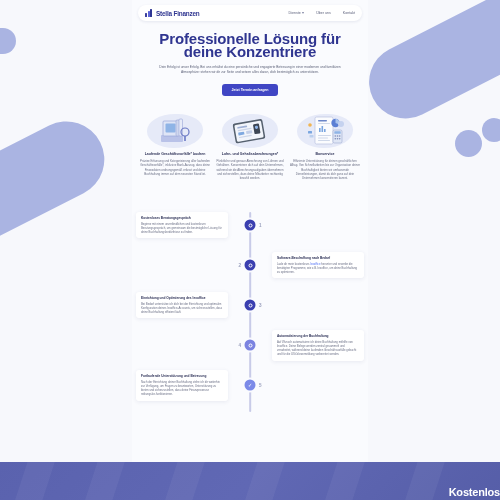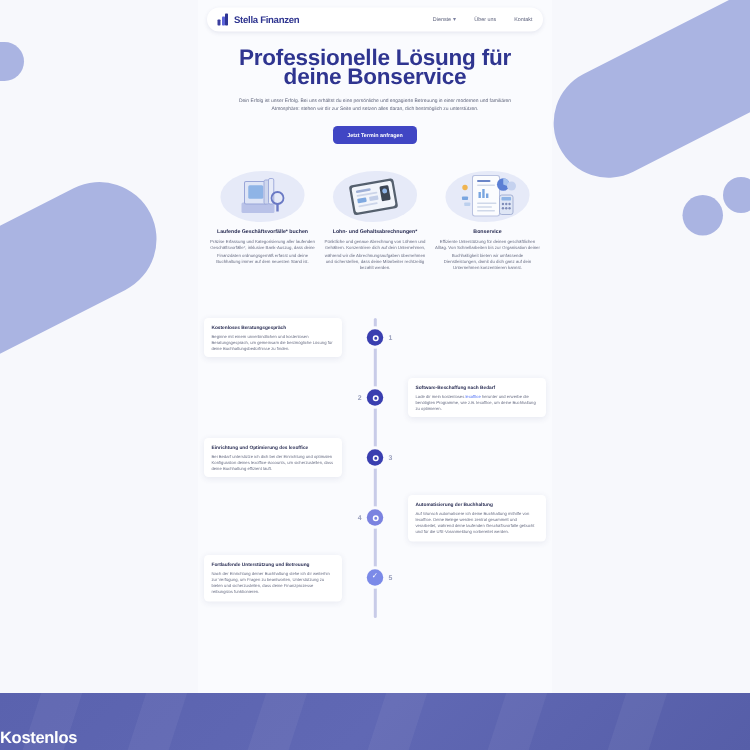--- a/index.html
+++ b/index.html
@@ -178,21 +178,21 @@
     background: linear-gradient(135deg, #5a62ae 0%, #6068b4 50%, #565ea8 100%);
     overflow: hidden; z-index: 4;
   }
   .banner .streak {
     position: absolute; top: -20px; width: 26px; height: 90px;
     background: rgba(255,255,255,.05);
     transform: rotate(18deg);
   }
   .banner h2 {
     position: absolute; left: 0; right: 0; bottom: 2px;
-    text-align: left; color: #fff;
+    text-align: right; color: #fff;
     font-size: 11px; font-weight: 700; letter-spacing: -.2px;
   }
 </style>
 </head>
 <body>
 
 <div class="bg-layer">
   <div class="blob blob-l-dot"></div>
   <div class="blob blob-l-big"></div>
   <div class="blob blob-r-big"></div>
@@ -217,21 +217,21 @@
         <span class="caret"></span>
       </span>
       <span class="nav-link">Über uns</span>
       <span class="nav-link">Kontakt</span>
     </nav>
   </div>
 
   <section class="hero">
     <h1>
       <span>Professionelle Lösung für</span><br>
-      <span>deine Bonservice</span>
+      <span>deine Konzentriere</span>
     </h1>
     <p>Dein Erfolg ist unser Erfolg. Bei uns erhältst du eine persönliche und engagierte Betreuung in einer modernen und familiären Atmosphäre: stehen wir dir zur Seite und setzen alles daran, dich bestmöglich zu unterstützen.</p>
     <button class="cta">Jetzt Termin anfragen</button>
   </section>
 
   <section class="features">
 
     <div class="feature">
       <div class="feat-art">
         <div class="halo"></div>

